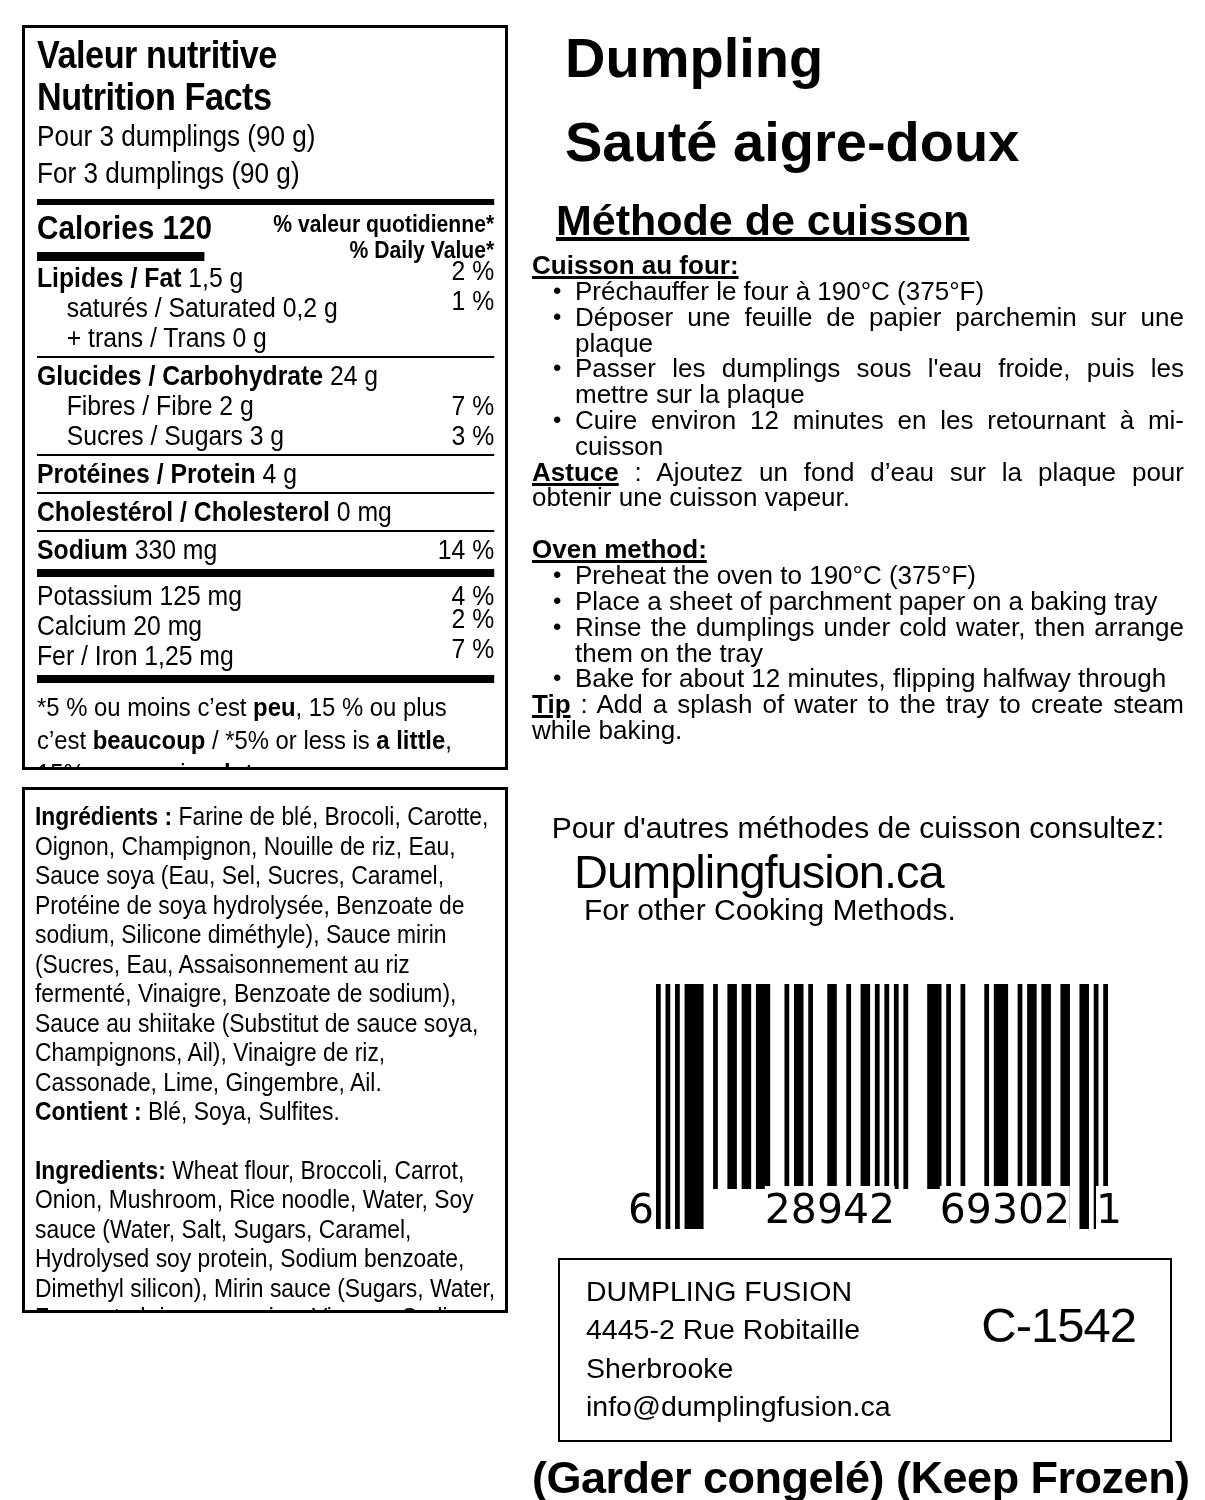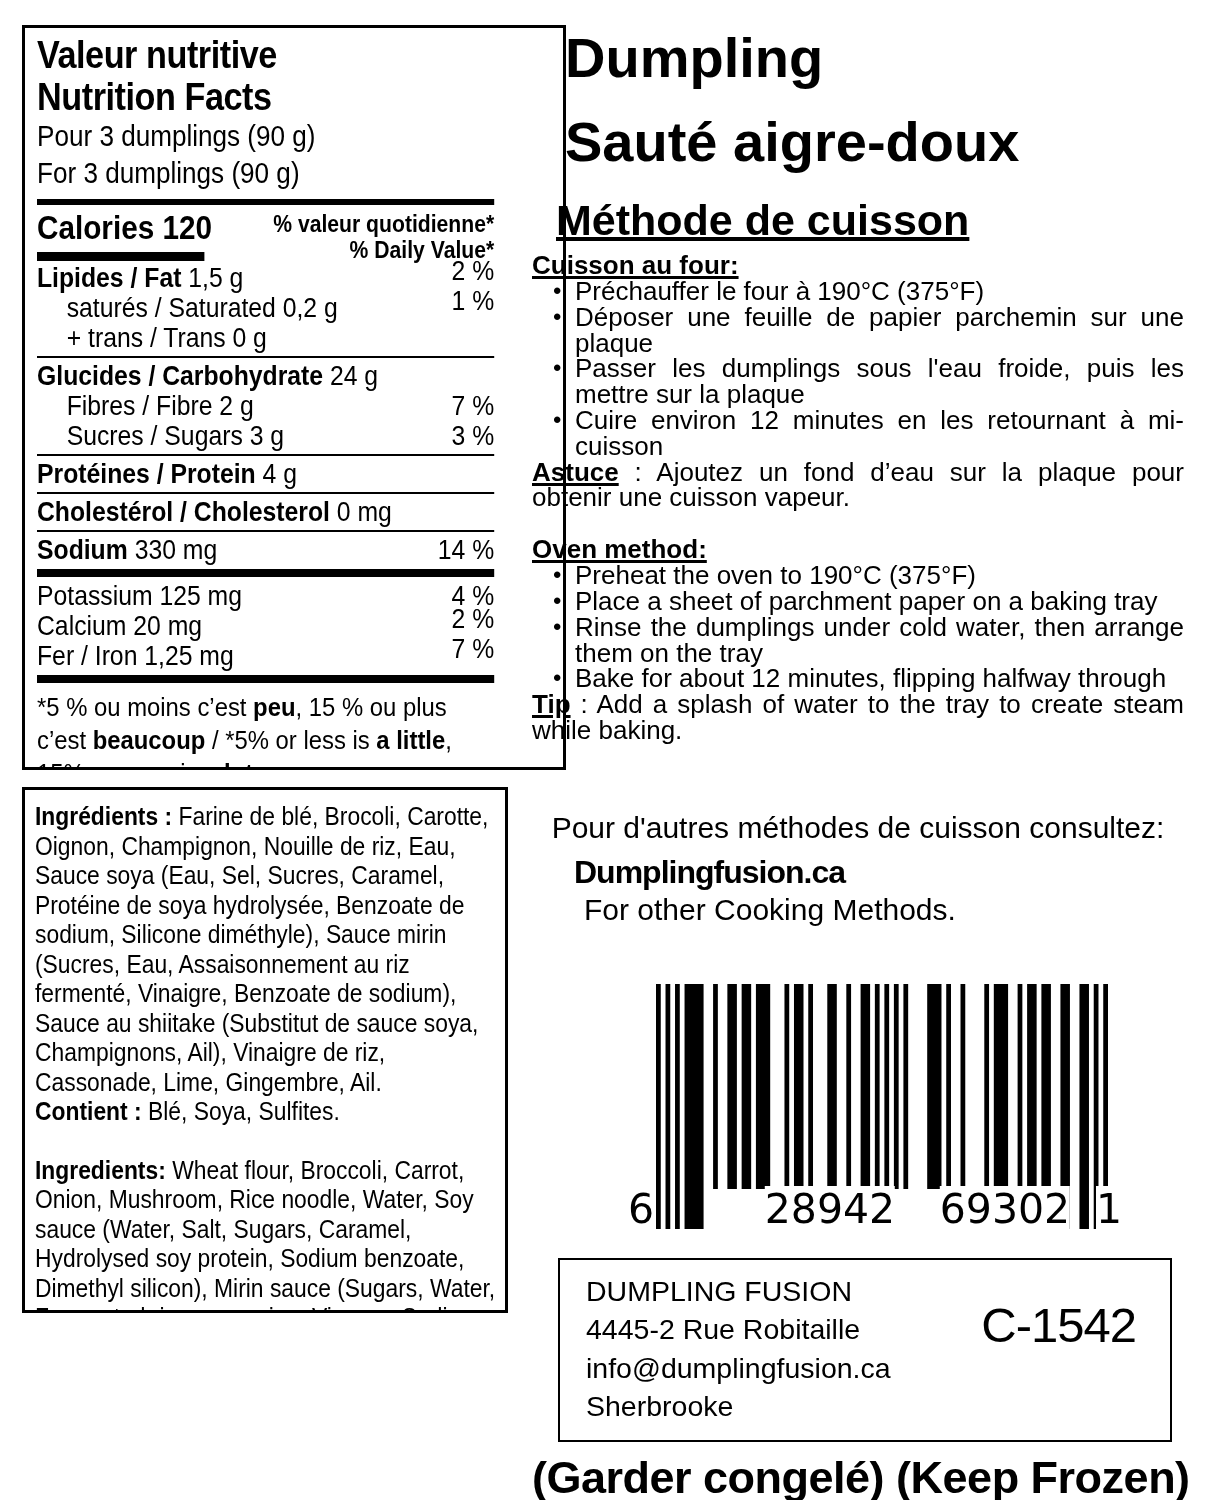--- a/index.html
+++ b/index.html
@@ -2,21 +2,21 @@
 <html><head>
 <meta charset="utf-8">
 <style>
   html,body{margin:0;padding:0;background:#fff;}
   #page{position:relative;width:1205px;height:1500px;background:#fff;color:#000;
         font-family:"Liberation Sans",sans-serif;overflow:hidden;}
   .b{font-weight:bold;}
   .u{text-decoration:underline;text-decoration-thickness:3px;}
 
   
-  #nf-box{position:absolute;left:22px;top:25px;width:544px;height:745px;
+  #nf-box{position:absolute;left:22px;top:25px;width:486px;height:745px;
           border:3px solid #000;box-sizing:border-box;padding:6px 12px;overflow:hidden;}
   .nf-scale{width:508px;transform:scaleX(0.90);transform-origin:top left;}
   .nf-title{font-weight:bold;font-size:38px;line-height:42px;letter-spacing:-0.5px;}
   .nf-serving{font-size:29px;line-height:37px;}
   .rule-md{height:6px;background:#000;margin:7px 0 0 0;}
   .nf-cal-row{display:flex;justify-content:space-between;margin-top:4px;}
   .nf-cal{font-size:33px;font-weight:bold;line-height:38px;}
   .nf-cal-bar{width:186px;height:9px;background:#000;margin-top:5px;}
   .nf-dv-head{text-align:right;font-weight:bold;font-size:23.5px;line-height:26px;padding-top:2px;}
   .nf-row{display:flex;justify-content:space-between;font-size:27.5px;line-height:30px;}
@@ -42,21 +42,21 @@
            text-decoration:underline;text-decoration-thickness:4px;}
   .sec{font-size:26px;line-height:25.8px;}
   .sec-head{font-weight:bold;text-decoration:underline;text-decoration-thickness:3px;line-height:28px;}
   ul.bullets{list-style:none;margin:0;padding:0;}
   ul.bullets li{position:relative;padding-left:43px;text-align:justify;}
   ul.bullets .dot{position:absolute;left:21px;top:-1px;font-size:24px;}
   .tip{margin:0;text-align:justify;}
   .sec.en{margin-top:24px;}
   .consult{margin-top:66px;}
   .consult-prompt{font-size:30px;line-height:36px;text-align:center;}
-  .site{font-size:32px;font-weight:bold;line-height:52px;padding-left:42px;letter-spacing:-1px;}
+  .site{font-size:47px;font-weight:normal;line-height:52px;padding-left:42px;letter-spacing:-1px;}
   .consult-en{font-size:30px;line-height:32px;padding-left:52px;margin-top:-4px;}
   .barcode-wrap{position:relative;margin:58px 0 0 96px;width:500px;height:252px;}
   #barcode-svg{position:absolute;left:28px;top:0;width:452px;height:245px;fill:#000;}
   .bd{position:absolute;top:202px;font-family:"DejaVu Sans",sans-serif;font-size:41px;background:#fff;line-height:46px;}
   .bd-0{left:0px;}
   .bd-1{left:202px;transform:translateX(-50%);}
   .bd-2{left:377px;transform:translateX(-50%);}
   .bd-3{left:468px;}
   .company-box{position:relative;margin:22px 0 0 26px;width:614px;box-sizing:border-box;
                border:2px solid #000;padding:12px 0 14px 26px;font-size:28.5px;line-height:38.5px;}
@@ -224,21 +224,21 @@
         </svg>
       <span class="bd bd-0">6</span>
       <span class="bd bd-1">28942</span>
       <span class="bd bd-2">69302</span>
       <span class="bd bd-3">1</span>
     </div>
 
     <div class="company-box">
       <div>DUMPLING FUSION</div>
       <div>4445-2 Rue Robitaille</div>
+      <div>Sherbrooke</div>
       <div>info@dumplingfusion.ca</div>
-      <div>Sherbrooke</div>
       <div class="co-code">C-1542</div>
     </div>
 
     <div class="storage">(Garder congelé) (Keep Frozen)</div>
   </div>
 
 </div>
 
 </body></html>

